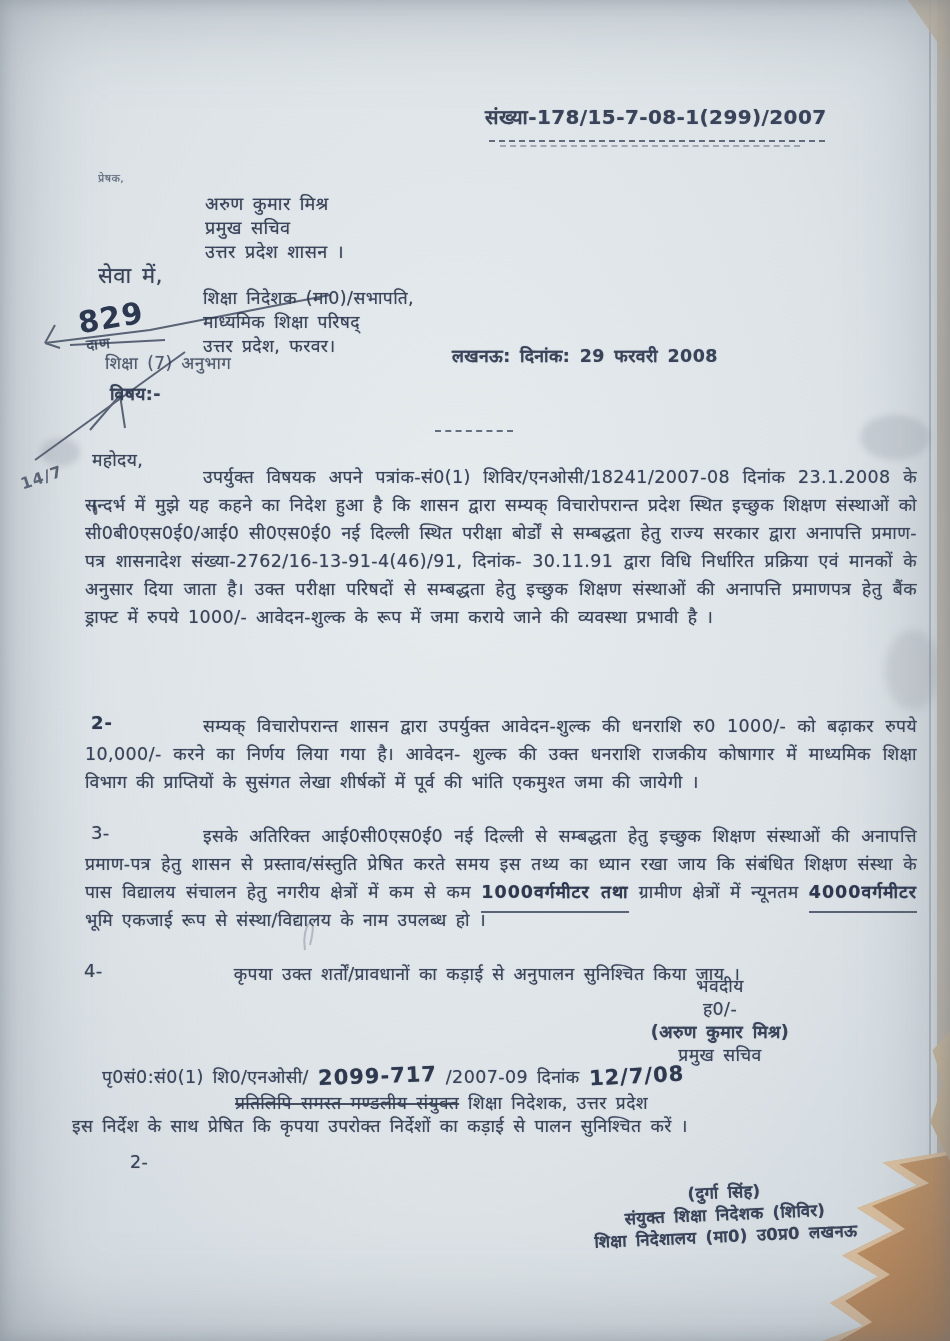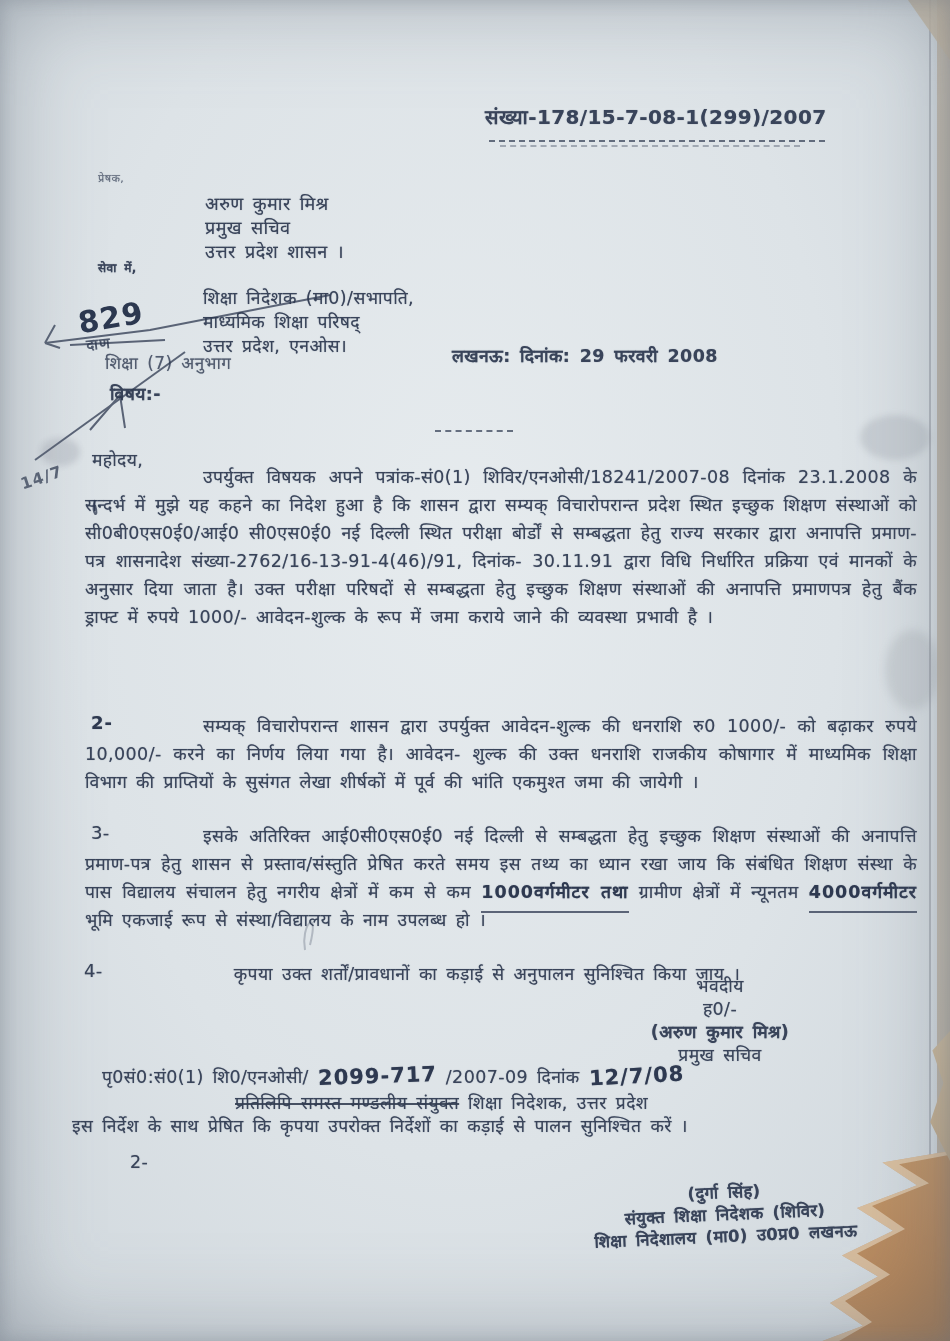--- a/index.html
+++ b/index.html
@@ -32,25 +32,25 @@
   <div class="abs dashed" style="left:489px;top:140px;width:336px;"></div>
   <div class="abs dashed" style="left:500px;top:145px;width:300px;opacity:.5;"></div>
 
   <div class="abs ink" style="left:98px;top:170px;font-size:11px;opacity:.75;">प्रेषक,</div>
   <div class="abs ink" style="left:205px;top:192px;font-size:18px;line-height:24px;">
     <div>अरुण कुमार मिश्र</div>
     <div>प्रमुख सचिव</div>
     <div>उत्तर प्रदेश शासन ।</div>
   </div>
 
-  <div class="abs ink" style="left:98px;top:259px;font-size:12px;font-weight:bold;">सेवा में,</div>
+  <div class="abs ink" style="left:98px;top:259px;font-size:22px;">सेवा में,</div>
   <div class="abs ink" style="left:203px;top:286px;font-size:17.5px;line-height:24px;">
     <div>शिक्षा निदेशक (मा0)/सभापति,</div>
     <div>माध्यमिक शिक्षा परिषद्</div>
-    <div>उत्तर प्रदेश, एनओस।</div>
+    <div>उत्तर प्रदेश, फरवर।</div>
   </div>
 
   <div class="abs ink" style="left:105px;top:351px;font-size:17px;opacity:.85;">शिक्षा (7) अनुभाग</div>
   <div class="abs ink" style="left:452px;top:343px;font-size:17.5px;font-weight:600;">लखनऊ: दिनांक: 29 फरवरी 2008</div>
 
   <div class="abs ink" style="left:110px;top:381px;font-size:17.5px;font-weight:600;">विषय:-</div>
   <div class="abs dashed" style="left:435px;top:430px;width:78px;"></div>
 
   <div class="abs ink" style="left:92px;top:447px;font-size:17.5px;">महोदय,</div>
 

